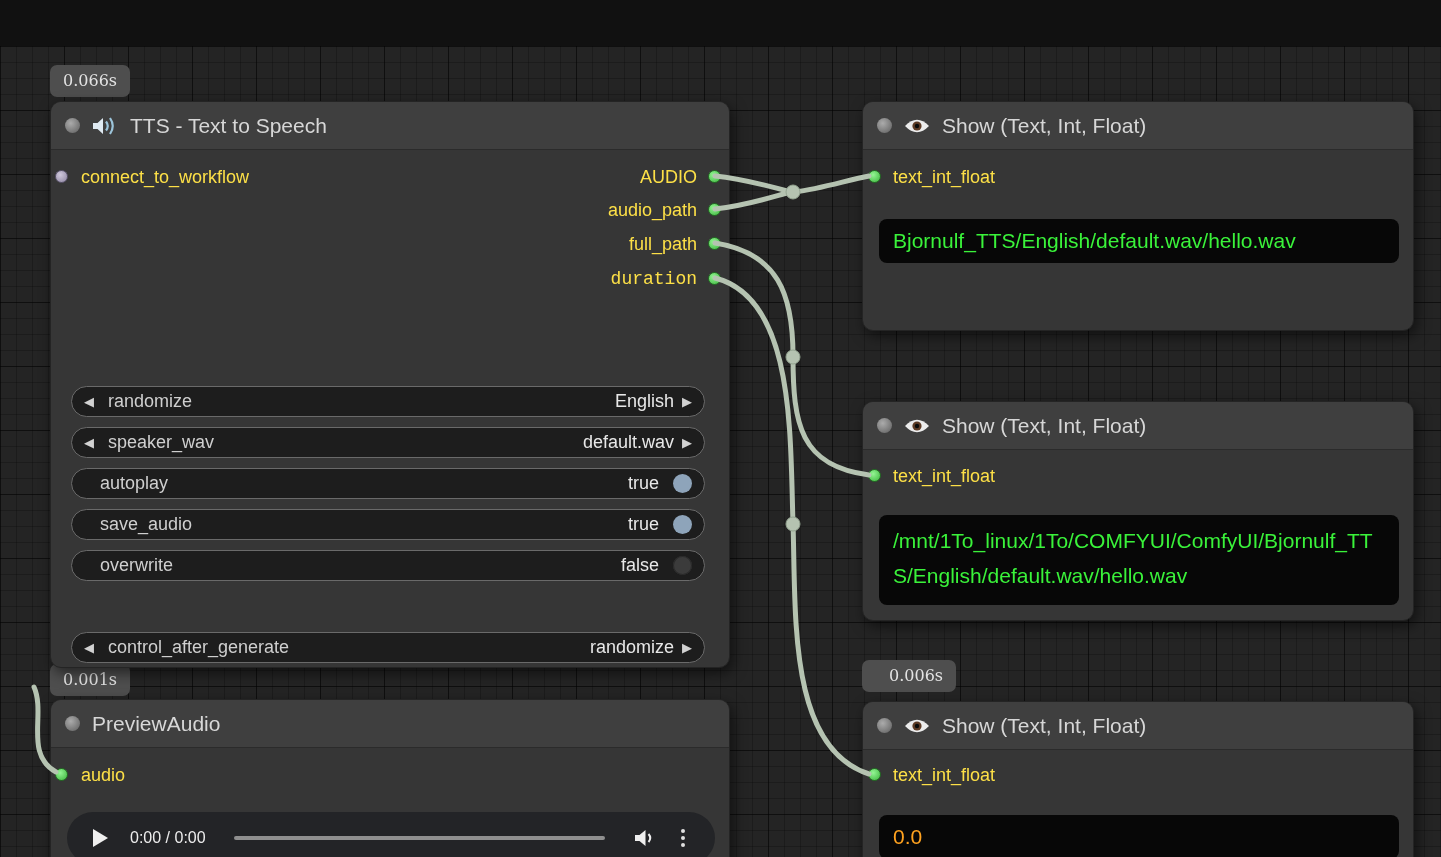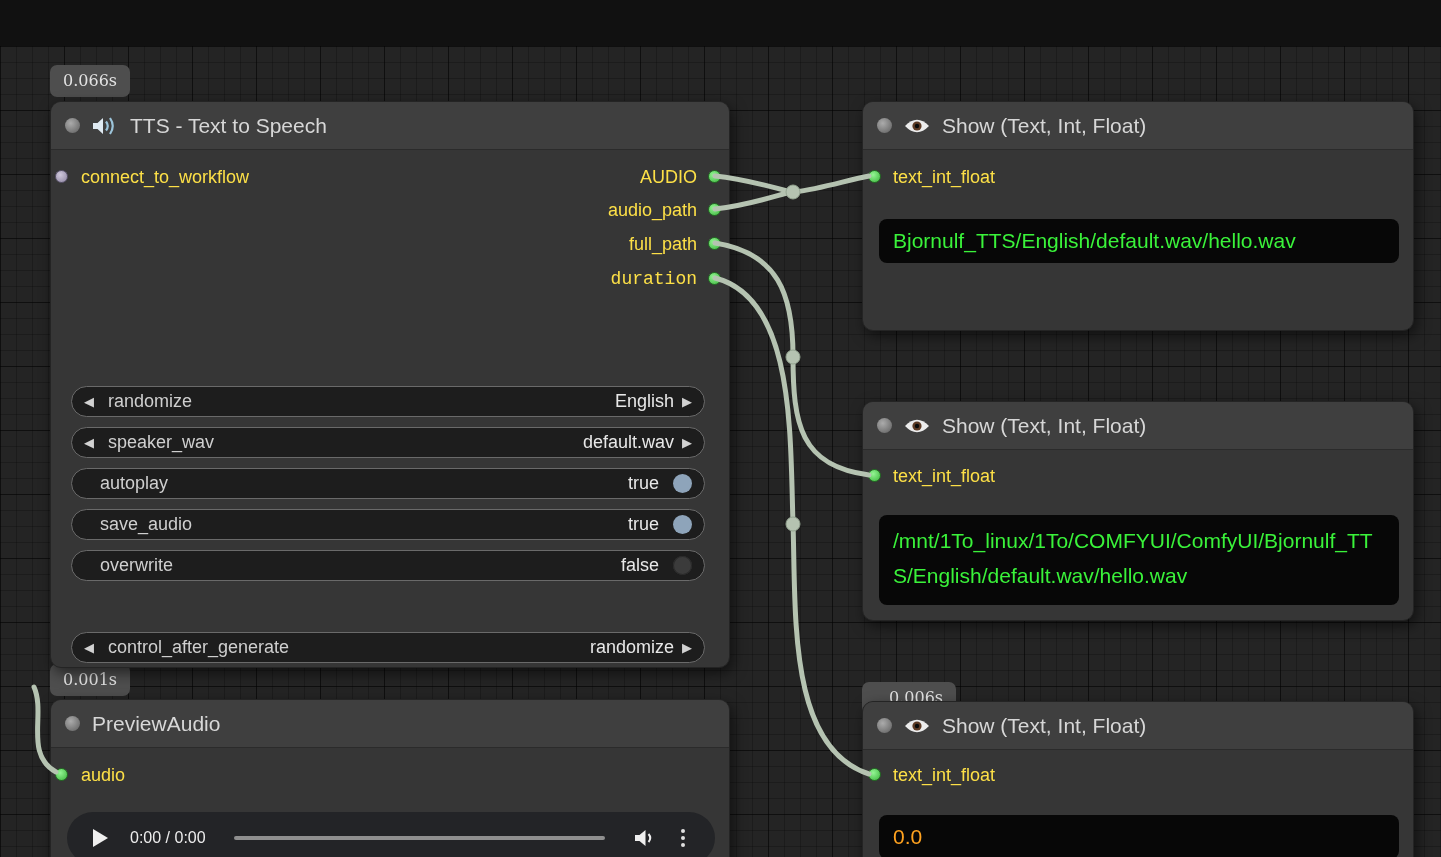--- a/index.html
+++ b/index.html
@@ -93,21 +93,21 @@
 
   svg.wires { position:absolute; inset:0; z-index:3; pointer-events:none; }
 </style>
 </head>
 <body>
 
 <div class="canvas">
 
   <div class="badge" style="left:50px; top:19px;">0.066s</div>
   <div class="badge" style="left:50px; top:618px;">0.001s</div>
-  <div class="badge" style="left:862px; top:636px;padding-left:27px;">0.006s</div>
+  <div class="badge" style="left:862px; top:614px;padding-left:27px;">0.006s</div>
 
   <div class="node" style="left:50px; top:55px; width:680px; height:567px;">
     <div class="header">
       <span class="collapse"></span>
       <span class="hicon">
         <svg width="26" height="22" viewBox="0 0 26 22">
           <path d="M1 8 H5.5 L11 3 V19 L5.5 14 H1 Z" fill="#dfeaf2"></path>
           <path d="M14 6.5 Q17.5 11 14 15.5" stroke="#9cc4da" stroke-width="2.2" fill="none"></path>
           <path d="M18 3 Q23.5 11 18 19" stroke="#9cc4da" stroke-width="2.2" fill="none"></path>
         </svg>

